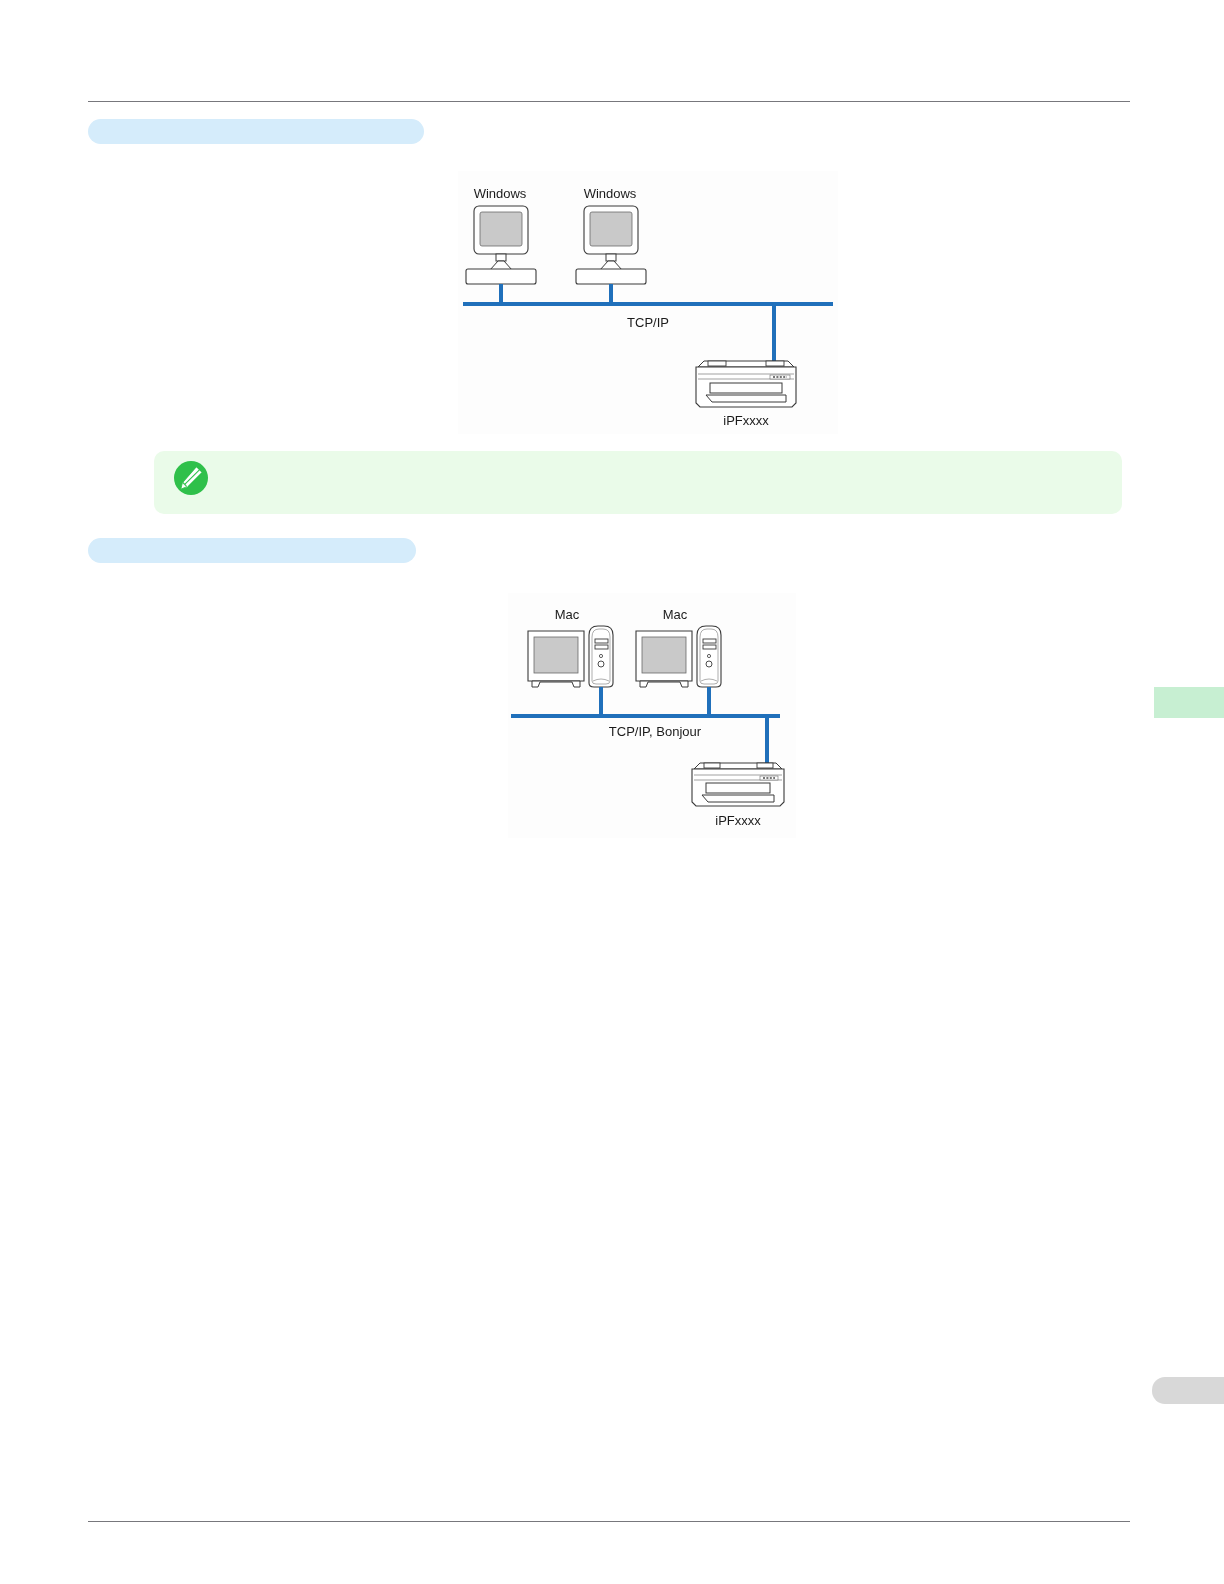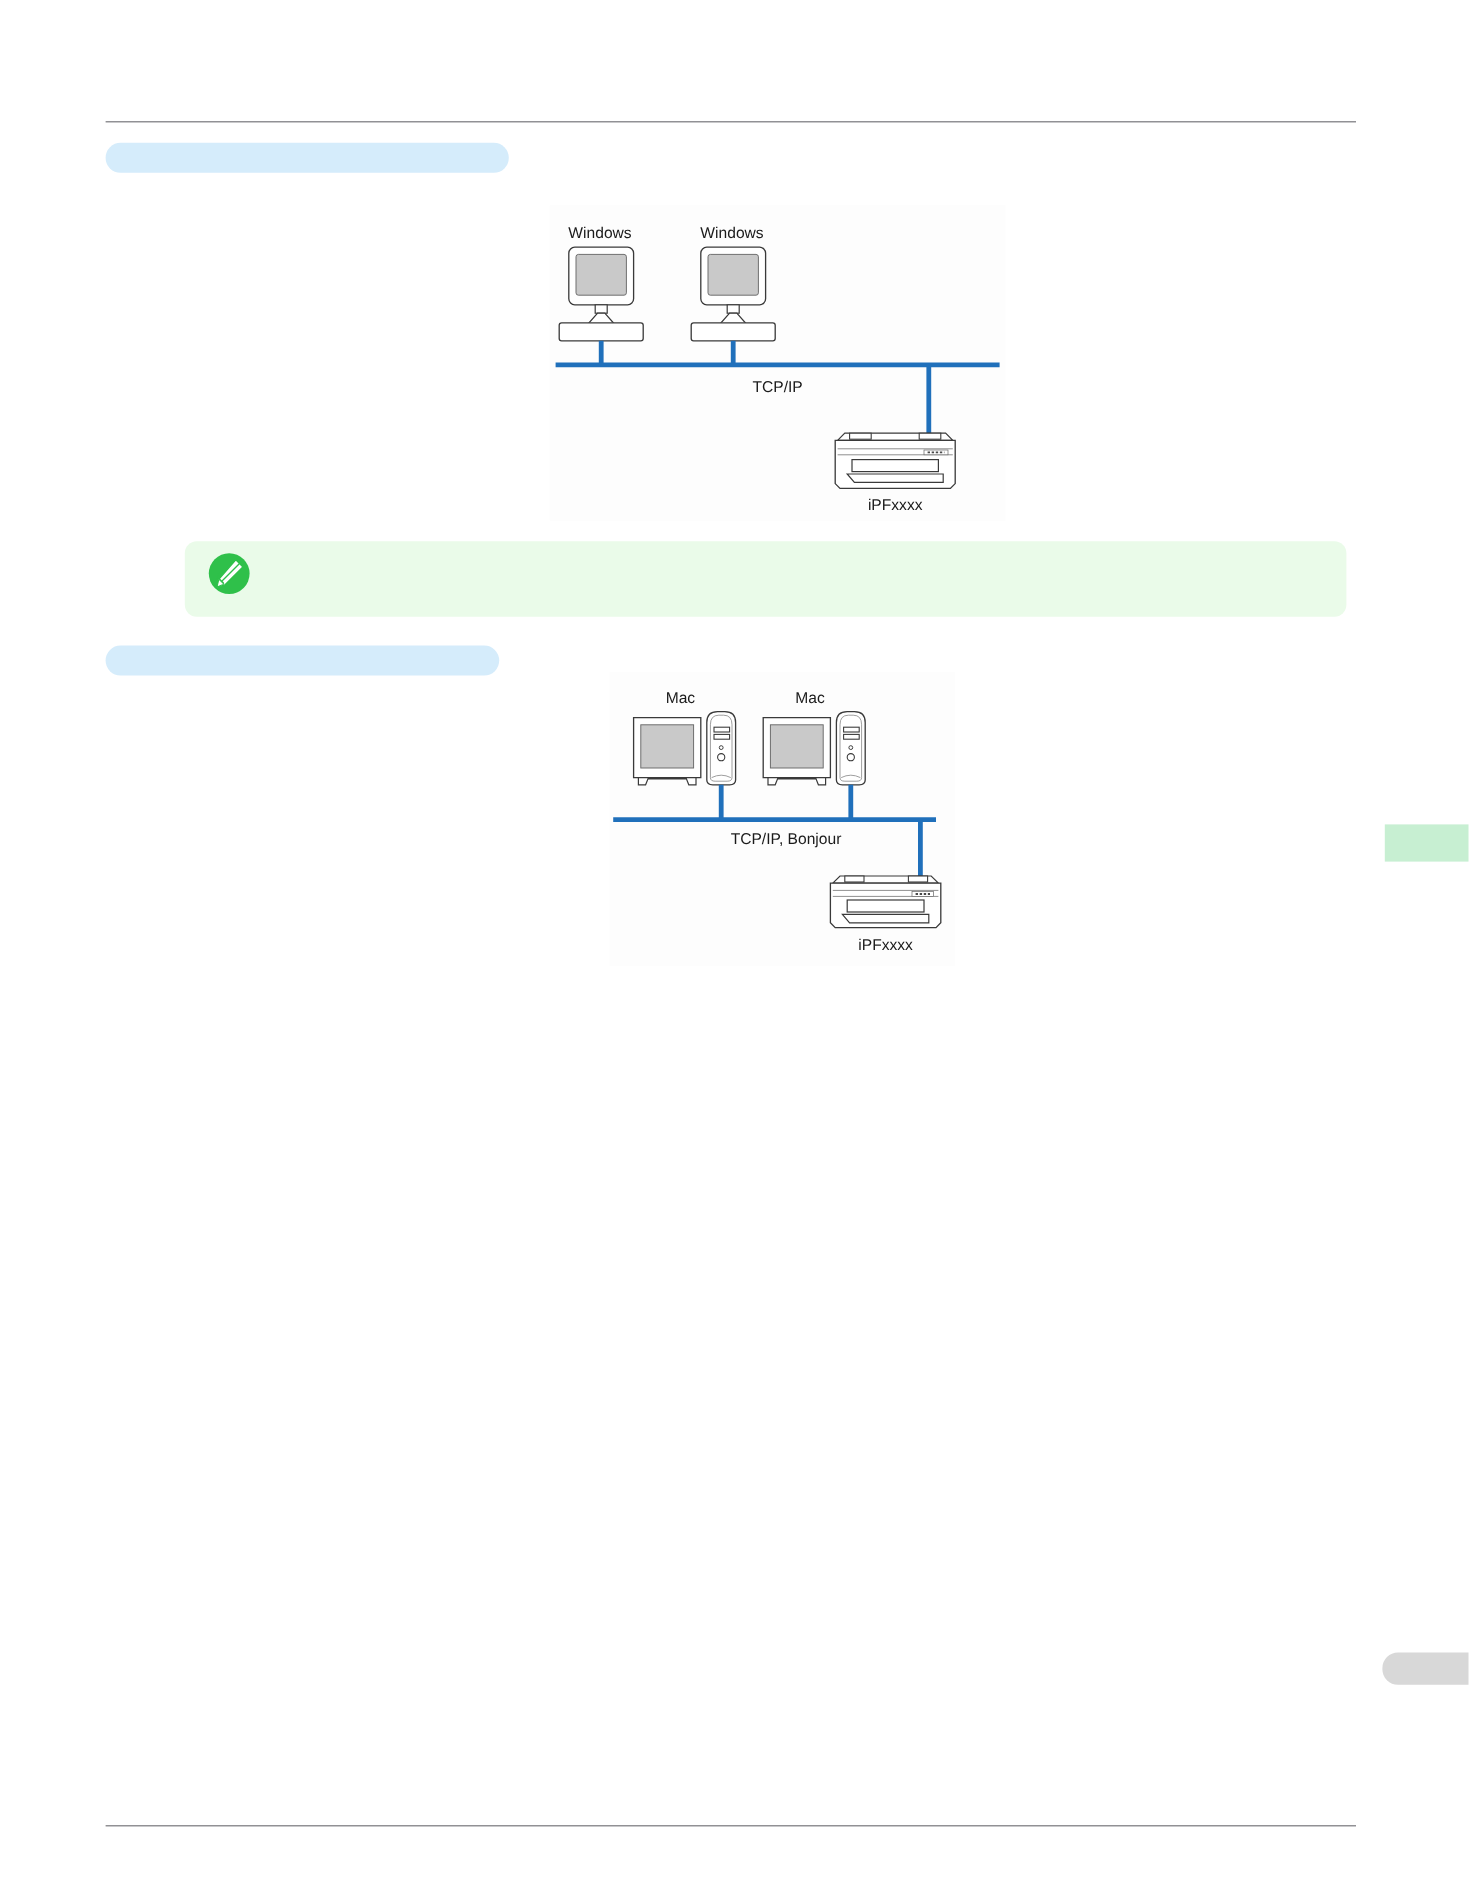--- a/index.html
+++ b/index.html
@@ -105,21 +105,21 @@
     background: #fdfdfd;
   }
   .figure-1 {
     left: 458px;
     top: 148px;
     width: 380px;
     height: 263px;
   }
   .figure-2 {
     left: 508px;
-    top: 537px;
+    top: 570px;
     width: 288px;
     height: 245px;
   }
   .figure svg { display: block; width: 100%; height: 100%; }
 
   .fig-label {
     font-family: "Liberation Sans", sans-serif;
     font-size: 13px;
     fill: #1b1b1b;
   }

